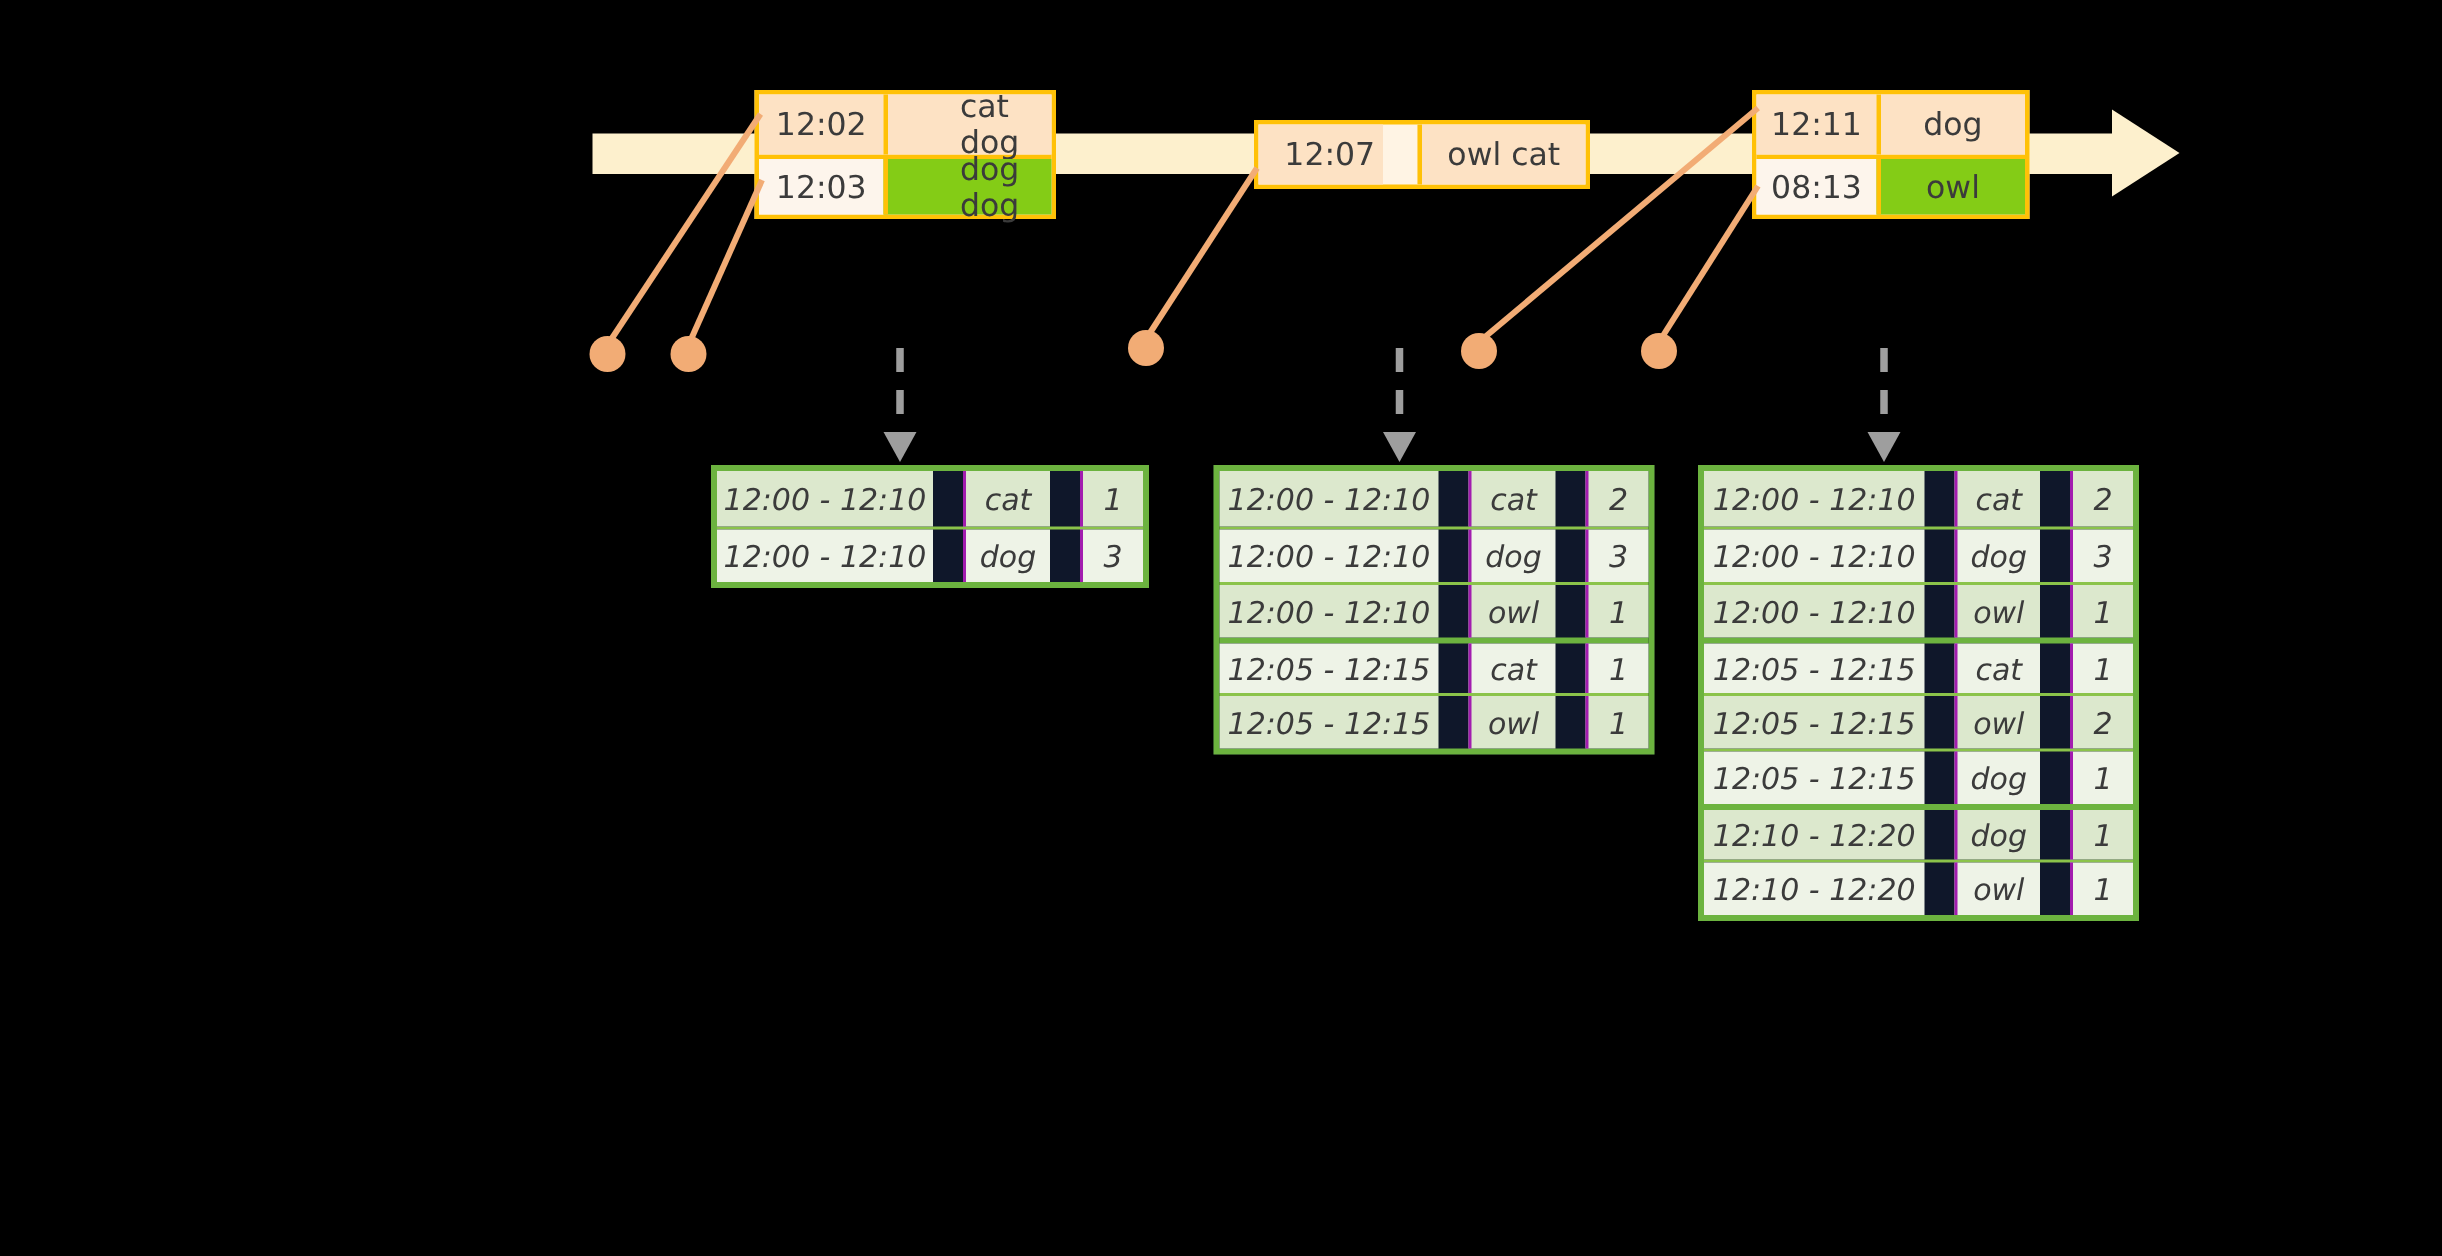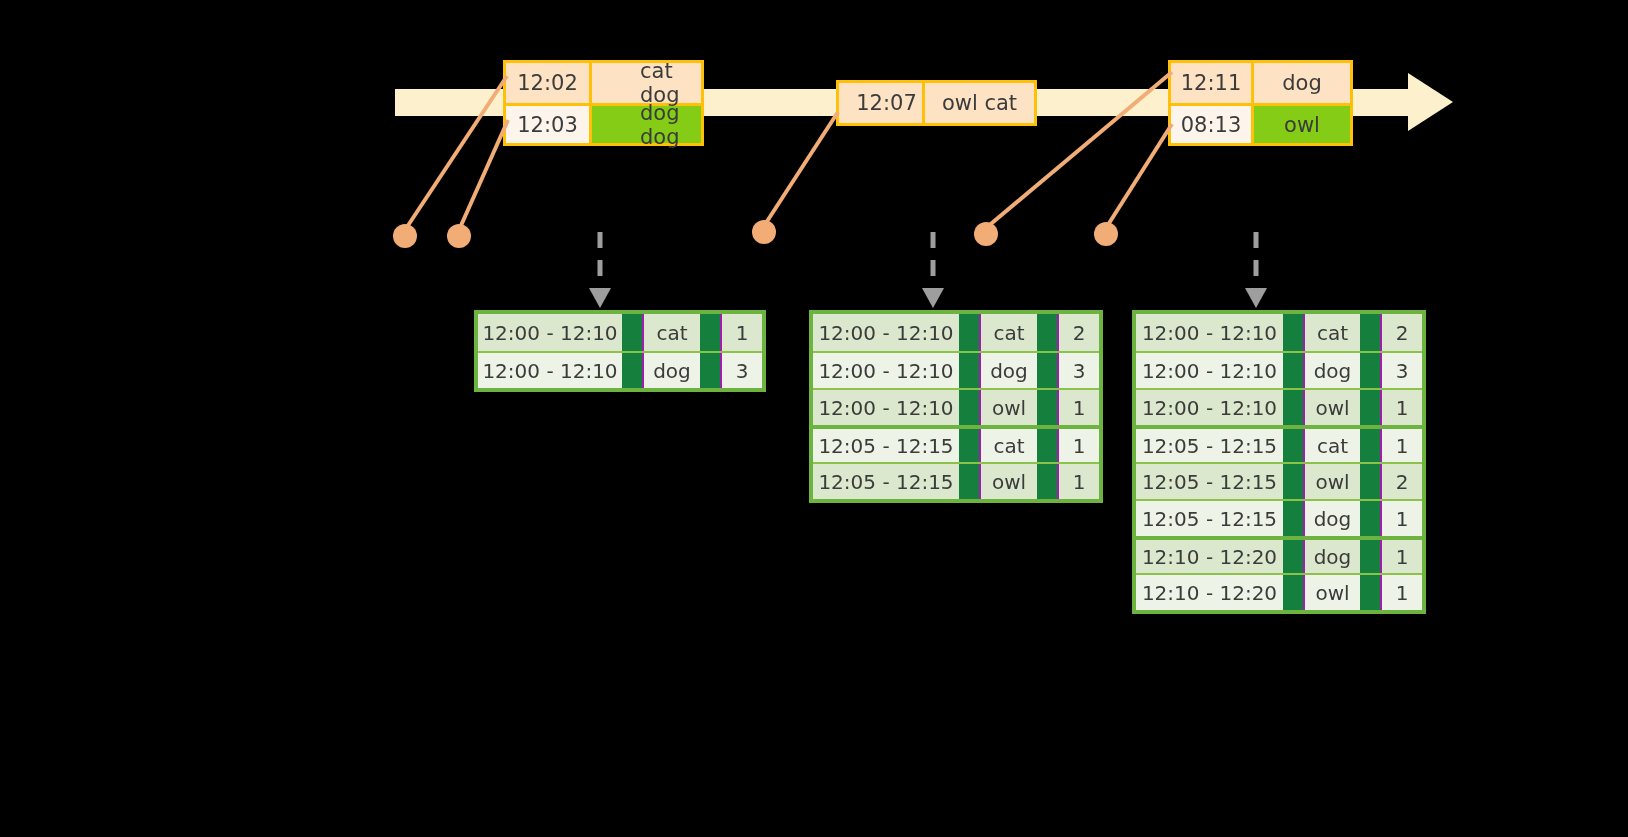--- a/index.html
+++ b/index.html
@@ -78,41 +78,42 @@
     font-size: 21px;
     background: #84cc16;
   }
 
   #event-box-1 { left: 503px; top: 60px; }
   #event-box-1 .ev-time  { width: 83px; }
   #event-box-1 .ev-words { width: 112px; padding-left: 48px; }
 
   #event-box-2 { left: 836px; top: 80px; }
   #event-box-2 .ev-time  { width: 83px; padding-left: 12px; }
-  #event-box-2 .ev-words { width: 112px; }
+  #event-box-2 .ev-words { width: 112px; margin-left: 23px; }
 
   #event-box-3 { left: 1168px; top: 60px; }
   #event-box-3 .ev-time  { width: 80px; }
   #event-box-3 .ev-words { width: 99px; }
 
   
   .conn-dot {
     position: absolute;
     width: 24px;
     height: 24px;
     border-radius: 50%;
     background: #f2ac75;
   }
 
   
   .result-table {
     position: absolute;
     border: 4px solid #6cb33f;
     box-sizing: border-box;
-    background: #15803d;
+    background: #0f172a;
+    font-style: italic;
   }
   .rt-row {
     display: flex;
     height: 37px;
     box-sizing: border-box;
   }
   .rt-row + .rt-row { border-top: 2px solid #8bc34a; }
   .rt-row.group-end + .rt-row { border-top: 4px solid #6cb33f; }
   .rt-row.shaded .rt-cell { background: #dce8cd; }
   .rt-cell {

